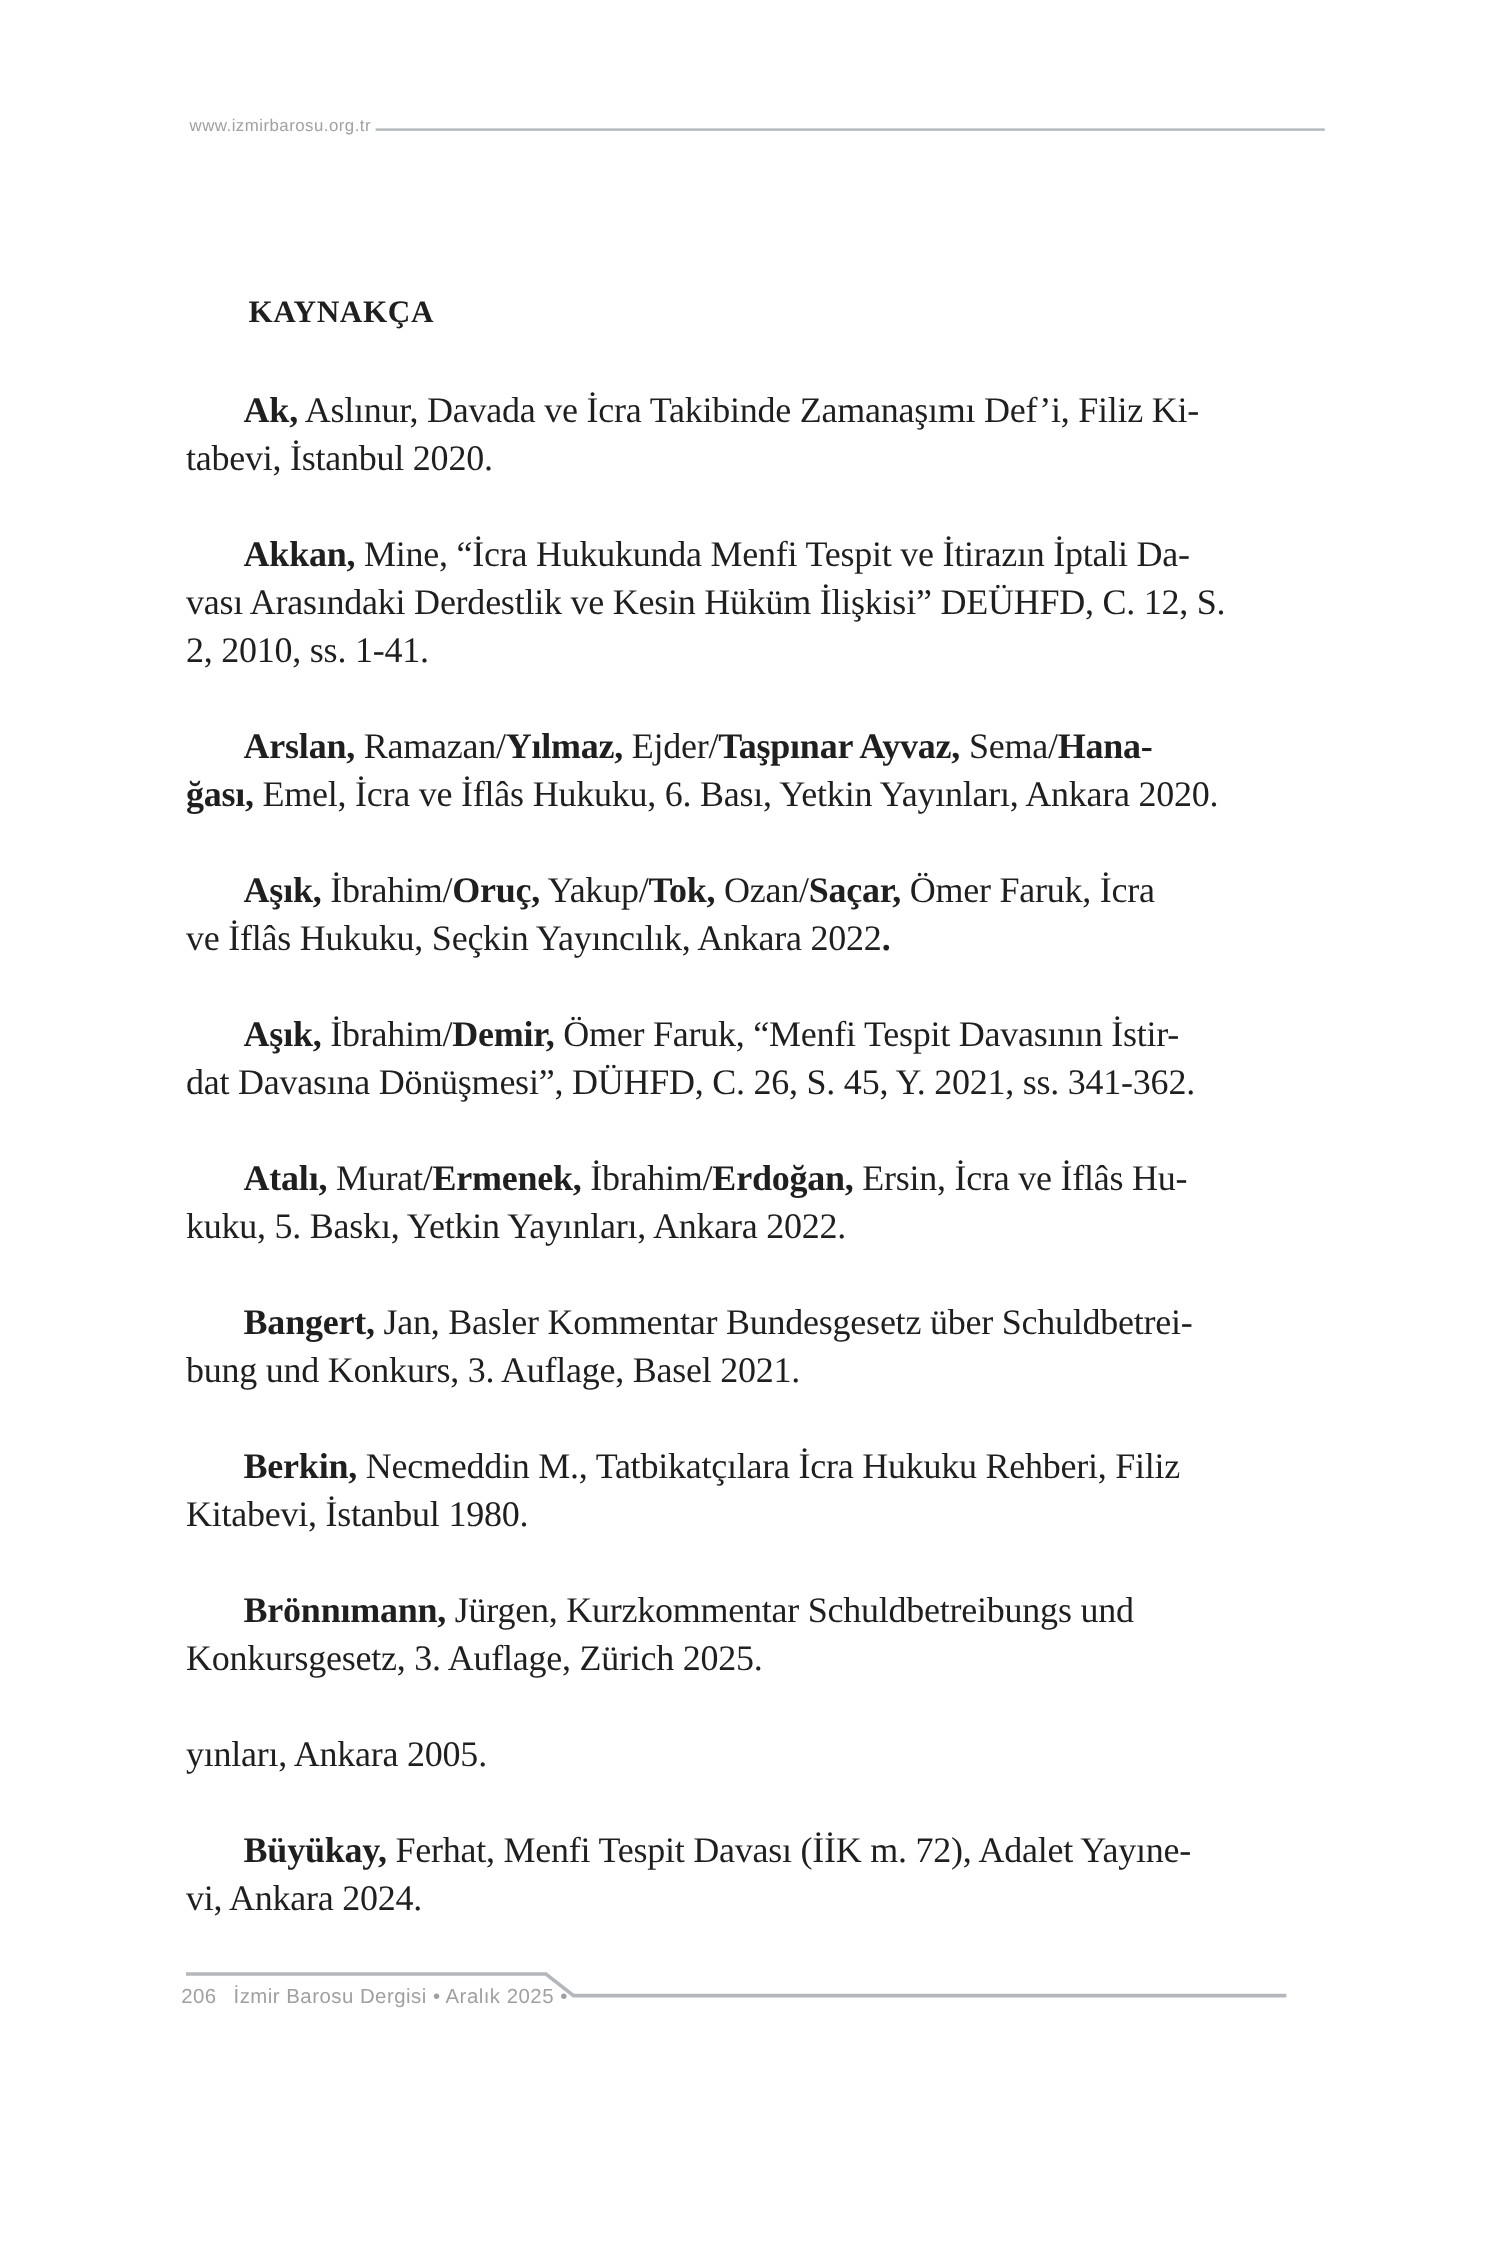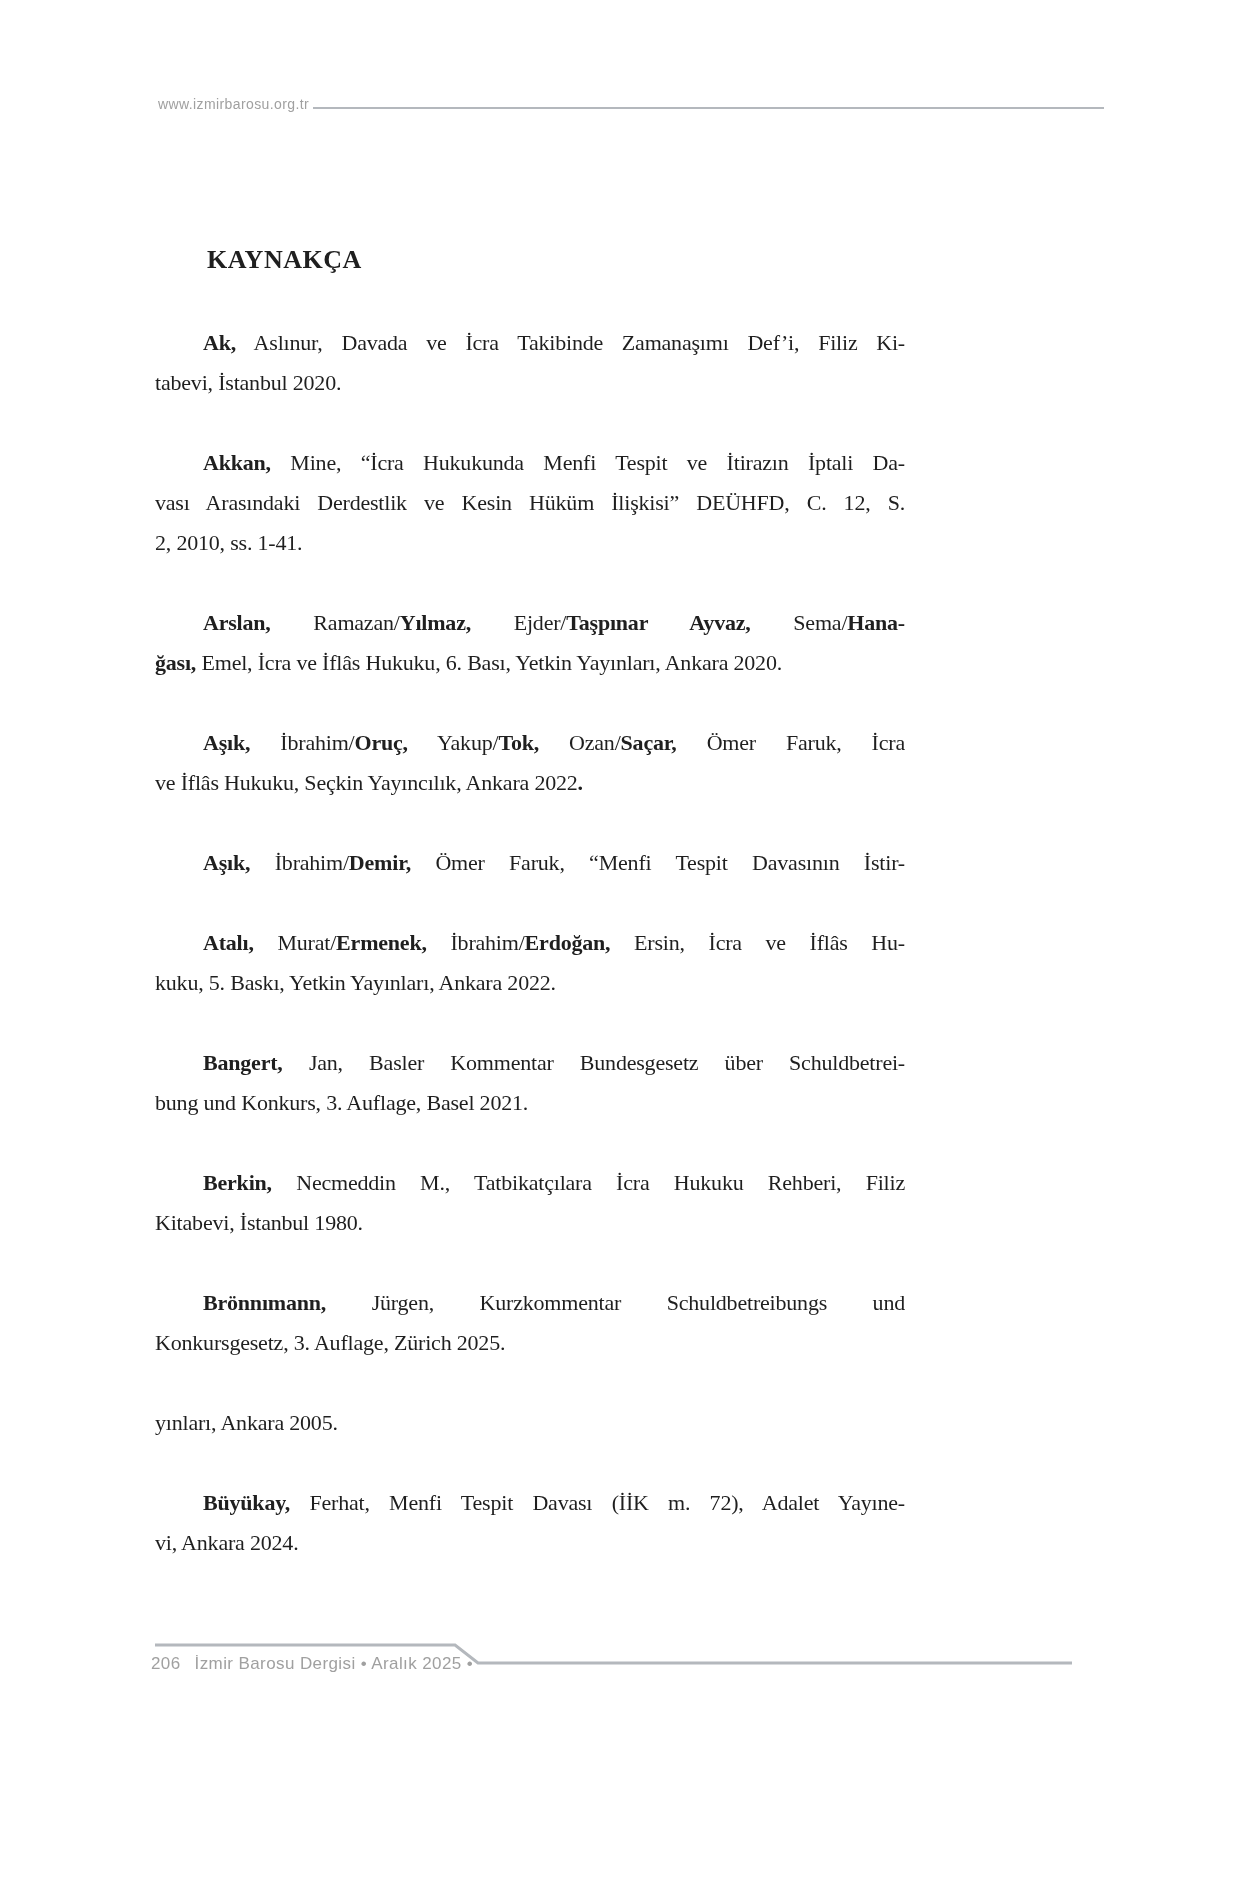--- a/index.html
+++ b/index.html
@@ -25,21 +25,21 @@
   }
   .header-rule{flex:1;height:2px;background:var(--rule);margin-left:4px;margin-top:7px;}
   
   .title{
     position:absolute;left:207px;top:245px;margin:0;
     font-size:26px;font-weight:bold;letter-spacing:.5px;text-align:right;
   }
   
   .bib{
     position:absolute;left:155px;top:323px;width:750px;
-    font-size:22px;line-height:40px;letter-spacing:-.2px;
+    font-size:30px;line-height:40px;letter-spacing:-.2px;
   }
   .entry{margin:0 0 40px 0;}
   .ln{white-space:nowrap;}
   .ln.first{text-indent:48px;}
   .ln.j{text-align:justify;text-align-last:justify;}
   .b{font-weight:bold;}
   
   .footer-rule{position:absolute;left:0;top:1641px;}
   .footer{
     position:absolute;left:151px;top:1652px;
@@ -74,20 +74,21 @@
       <div class="entry">
         <div class="ln j first"><span class="b">Arslan,</span><span class="r"> Ramazan/</span><span class="b">Yılmaz,</span><span class="r"> Ejder/</span><span class="b">Taşpınar Ayvaz,</span><span class="r"> Sema/</span><span class="b">Hana-</span></div>
         <div class="ln"><span class="b">ğası,</span><span class="r"> Emel, İcra ve İflâs Hukuku, 6. Bası, Yetkin Yayınları, Ankara 2020.</span></div>
       </div>
       <div class="entry">
         <div class="ln j first"><span class="b">Aşık,</span><span class="r"> İbrahim/</span><span class="b">Oruç,</span><span class="r"> Yakup/</span><span class="b">Tok,</span><span class="r"> Ozan/</span><span class="b">Saçar,</span><span class="r"> Ömer Faruk, İcra</span></div>
         <div class="ln"><span class="r">ve İflâs Hukuku, Seçkin Yayıncılık, Ankara 2022</span><span class="b">.</span></div>
       </div>
       <div class="entry">
         <div class="ln j first"><span class="b">Aşık,</span><span class="r"> İbrahim/</span><span class="b">Demir,</span><span class="r"> Ömer Faruk, “Menfi Tespit Davasının İstir-</span></div>
+        <div class="ln"><span class="r">dat Davasına Dönüşmesi”, DÜHFD, C. 26, S. 45, Y. 2021, ss. 341-362.</span></div>
       </div>
       <div class="entry">
         <div class="ln j first"><span class="b">Atalı,</span><span class="r"> Murat/</span><span class="b">Ermenek,</span><span class="r"> İbrahim/</span><span class="b">Erdoğan,</span><span class="r"> Ersin, İcra ve İflâs Hu-</span></div>
         <div class="ln"><span class="r">kuku, 5. Baskı, Yetkin Yayınları, Ankara 2022.</span></div>
       </div>
       <div class="entry">
         <div class="ln j first"><span class="b">Bangert,</span><span class="r"> Jan, Basler Kommentar Bundesgesetz über Schuldbetrei-</span></div>
         <div class="ln"><span class="r">bung und Konkurs, 3. Auflage, Basel 2021.</span></div>
       </div>
       <div class="entry">

